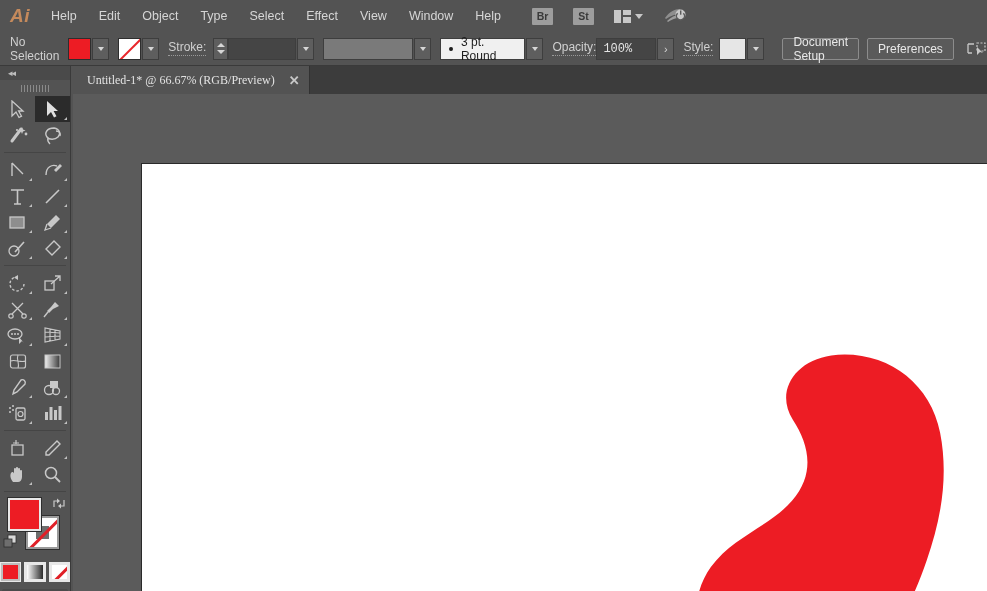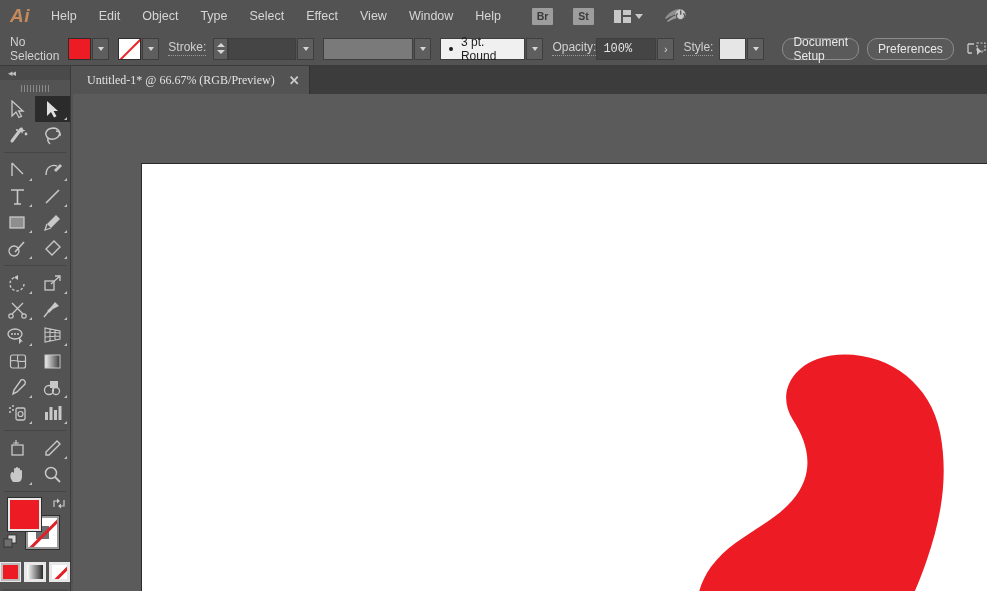--- a/index.html
+++ b/index.html
@@ -131,21 +131,21 @@
     width: 17px; height: 22px; background: #5E5E5E; border: 1px solid #3E3E3E;
     color: #D6D6D6; font-size: 11px;
     display: flex; align-items: center; justify-content: center; margin-left: 1px;
   }
   .style-swatch {
     width: 27px; height: 22px; background: #E6E6E6; border: 1px solid #3E3E3E;
   }
   .sep-v { width: 1px; height: 22px; background: #454545; margin: 0 9px; }
   .btn-plain {
     height: 22px; padding: 0 10px;
-    background: #5A5A5A; border: 1px solid #8C8C8C; border-radius: 10px;
+    background: #5A5A5A; border: 1px solid #8C8C8C; border-radius: 2px;
     color: #E8E8E8; font-size: 12px;
     display: flex; align-items: center; cursor: default;
   }
   .align-ic { width: 22px; height: 16px; }
 
   
   .tabbar {
     position: absolute; left: 73px; top: 66px; width: 914px; height: 28px;
     background: #3C3C3C;
   }

